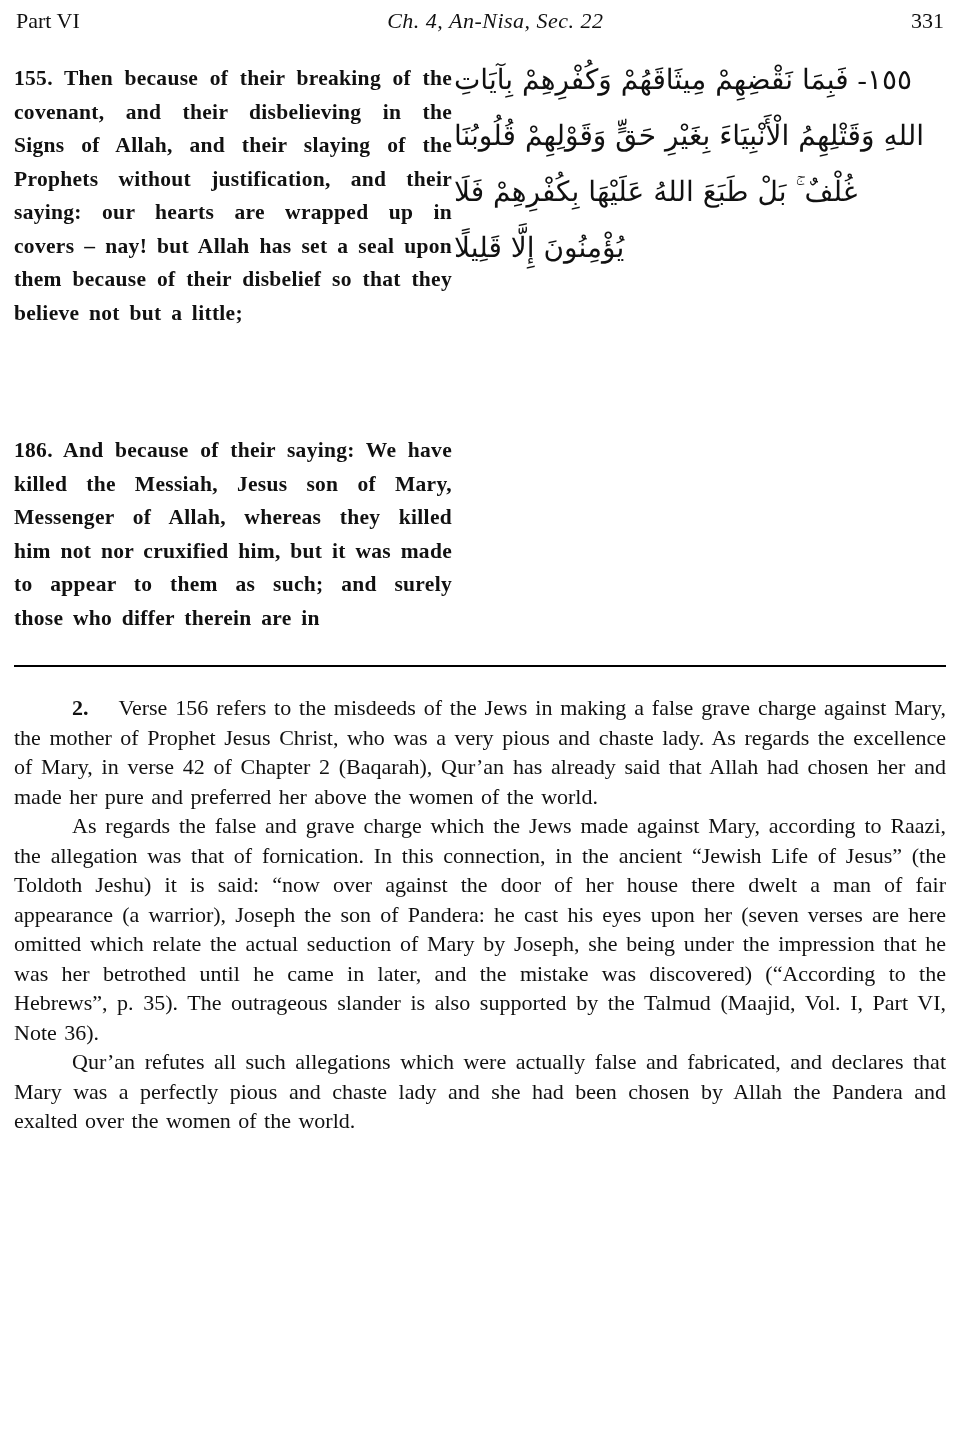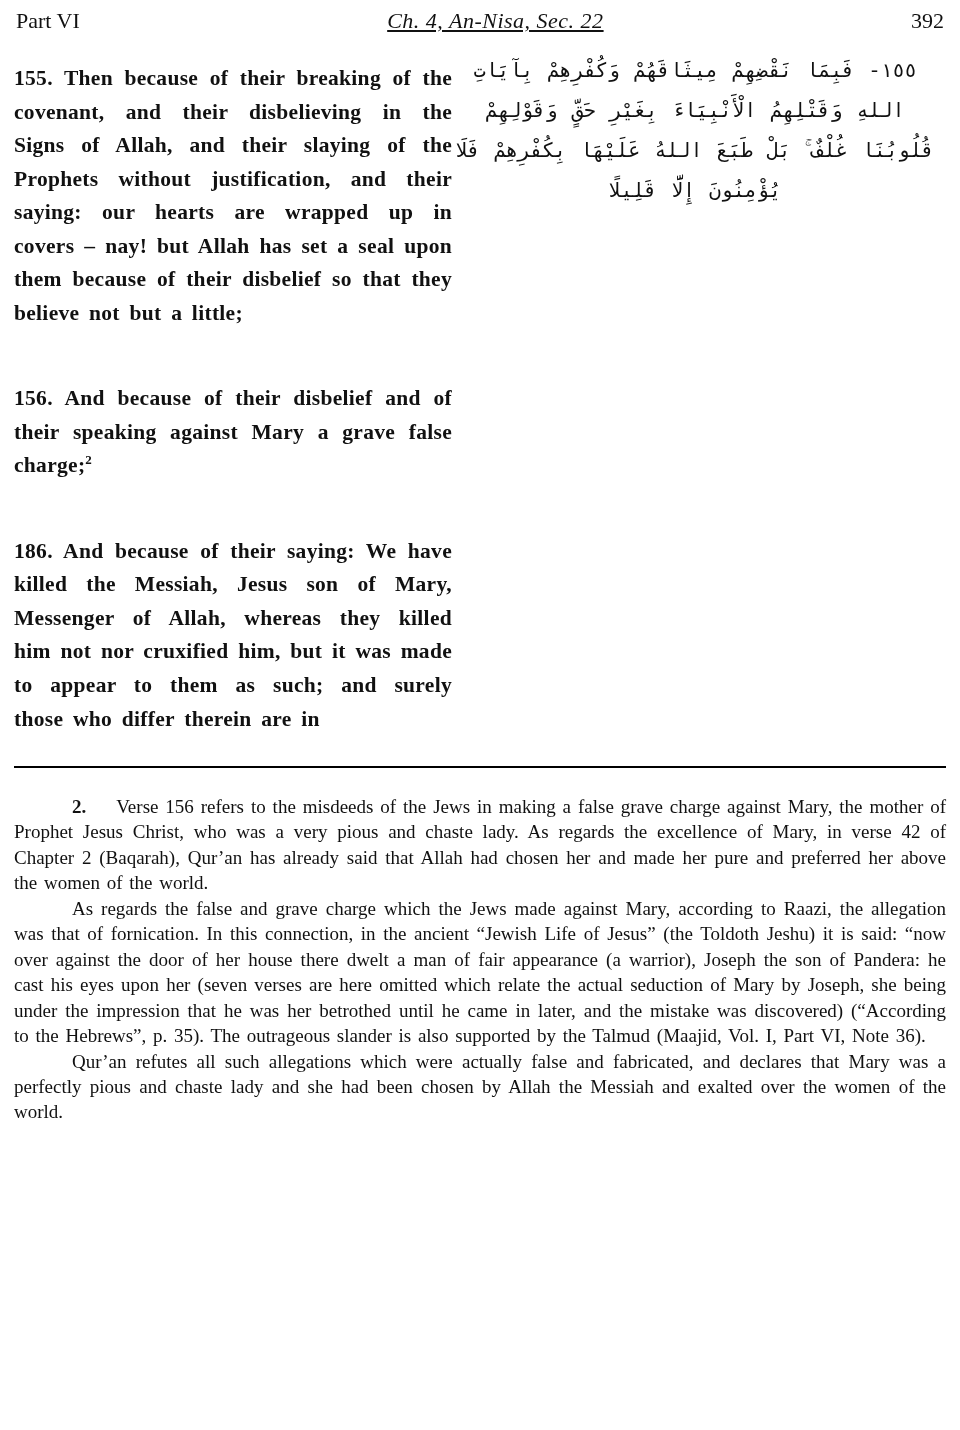--- a/index.html
+++ b/index.html
@@ -23,21 +23,20 @@
   .page-header {
     display: flex;
     justify-content: space-between;
     align-items: flex-start;
     font-size: 22px;
     padding: 2px 2px 0 2px;
   }
   .page-header .chapter {
     font-style: italic;
     letter-spacing: 0.5px;
-    text-decoration: underline;
   }
 
   
   .verses {
     margin-top: 28px;
   }
   .verse {
     display: flex;
     align-items: flex-start;
     margin-bottom: 52px;
@@ -53,40 +52,40 @@
     word-spacing: 4px;
     letter-spacing: 0.3px;
   }
   .verse .english sup {
     font-size: 13px;
     line-height: 0;
   }
   .verse .arabic {
     flex: 1 1 auto;
     direction: rtl;
-    text-align: center;
-    font-family: Liberation Mono, monospace;
-    font-size: 20px;
+    text-align: left;
+    font-family: Liberation Serif, serif;
+    font-size: 28px;
     line-height: 2.0;
     padding-right: 10px;
     padding-left: 2px;
     margin-top: -10px;
     word-spacing: 2px;
   }
 
   
   .footnote-rule {
     border: none;
     border-top: 2px solid #000;
     margin: 30px 0 16px 0;
   }
 
   
   .footnotes {
-    font-size: 19px;
+    font-size: 22px;
     line-height: 1.34;
     text-align: justify;
     word-spacing: 2px;
     margin-top: 26px;
   }
   .footnotes p {
     margin: 0;
   }
   .fn-first {
     text-indent: 58px;
@@ -100,41 +99,40 @@
   }
 </style>
 </head>
 <body>
 
 <div class="page">
 
   <header class="page-header">
     <span>Part VI</span>
     <span class="chapter">Ch. 4, An-Nisa, Sec. 22</span>
-    <span>392</span>
+    <span>331</span>
   </header>
 
   <main class="verses">
 
     <section class="verse">
       <div class="english">155. Then because of their breaking of the covenant, and their disbelieving in the Signs of Allah, and their slaying of the Prophets without justification, and their saying: our hearts are wrapped up in covers – nay! but Allah has set a seal upon them because of their disbelief so that they believe not but a little;</div>
       <div class="arabic" dir="rtl" lang="ar">١٥٥- فَبِمَا نَقْضِهِمْ مِيثَاقَهُمْ وَكُفْرِهِمْ بِآيَاتِ اللهِ وَقَتْلِهِمُ الْأَنْبِيَاءَ بِغَيْرِ حَقٍّ وَقَوْلِهِمْ قُلُوبُنَا غُلْفٌ ۚ بَلْ طَبَعَ اللهُ عَلَيْهَا بِكُفْرِهِمْ فَلَا يُؤْمِنُونَ إِلَّا قَلِيلًا</div>
     </section>
 
     <section class="verse">
-      <div class="english"><span>156. And because of their disbelief and of their speaking against Mary a grave false charge;</span><sup>2</sup></div>
     </section>
 
     <section class="verse">
       <div class="english">186. And because of their saying: We have killed the Messiah, Jesus son of Mary, Messenger of Allah, whereas they killed him not nor cruxified him, but it was made to appear to them as such; and surely those who differ therein are in</div>
     </section>
 
   </main>
 
   <hr class="footnote-rule">
 
   <section class="footnotes">
     <p class="fn-first"><span class="fn-marker">2.</span><span>Verse 156 refers to the misdeeds of the Jews in making a false grave charge against Mary, the mother of Prophet Jesus Christ, who was a very pious and chaste lady. As regards the excellence of Mary, in verse 42 of Chapter 2 (Baqarah), Qur’an has already said that Allah had chosen her and made her pure and preferred her above the women of the world.</span></p>
     <p class="fn-indent">As regards the false and grave charge which the Jews made against Mary, according to Raazi, the allegation was that of fornication. In this connection, in the ancient “Jewish Life of Jesus” (the Toldoth Jeshu) it is said: “now over against the door of her house there dwelt a man of fair appearance (a warrior), Joseph the son of Pandera: he cast his eyes upon her (seven verses are here omitted which relate the actual seduction of Mary by Joseph, she being under the impression that he was her betrothed until he came in later, and the mistake was discovered) (“According to the Hebrews”, p. 35). The outrageous slander is also supported by the Talmud (Maajid, Vol. I, Part VI, Note 36).</p>
-    <p class="fn-indent">Qur’an refutes all such allegations which were actually false and fabricated, and declares that Mary was a perfectly pious and chaste lady and she had been chosen by Allah the Messiah and exalted over the women of the world.</p>
+    <p class="fn-indent">Qur’an refutes all such allegations which were actually false and fabricated, and declares that Mary was a perfectly pious and chaste lady and she had been chosen by Allah the Pandera and exalted over the women of the world.</p>
   </section>
 
 </div>
 
 </body></html>

